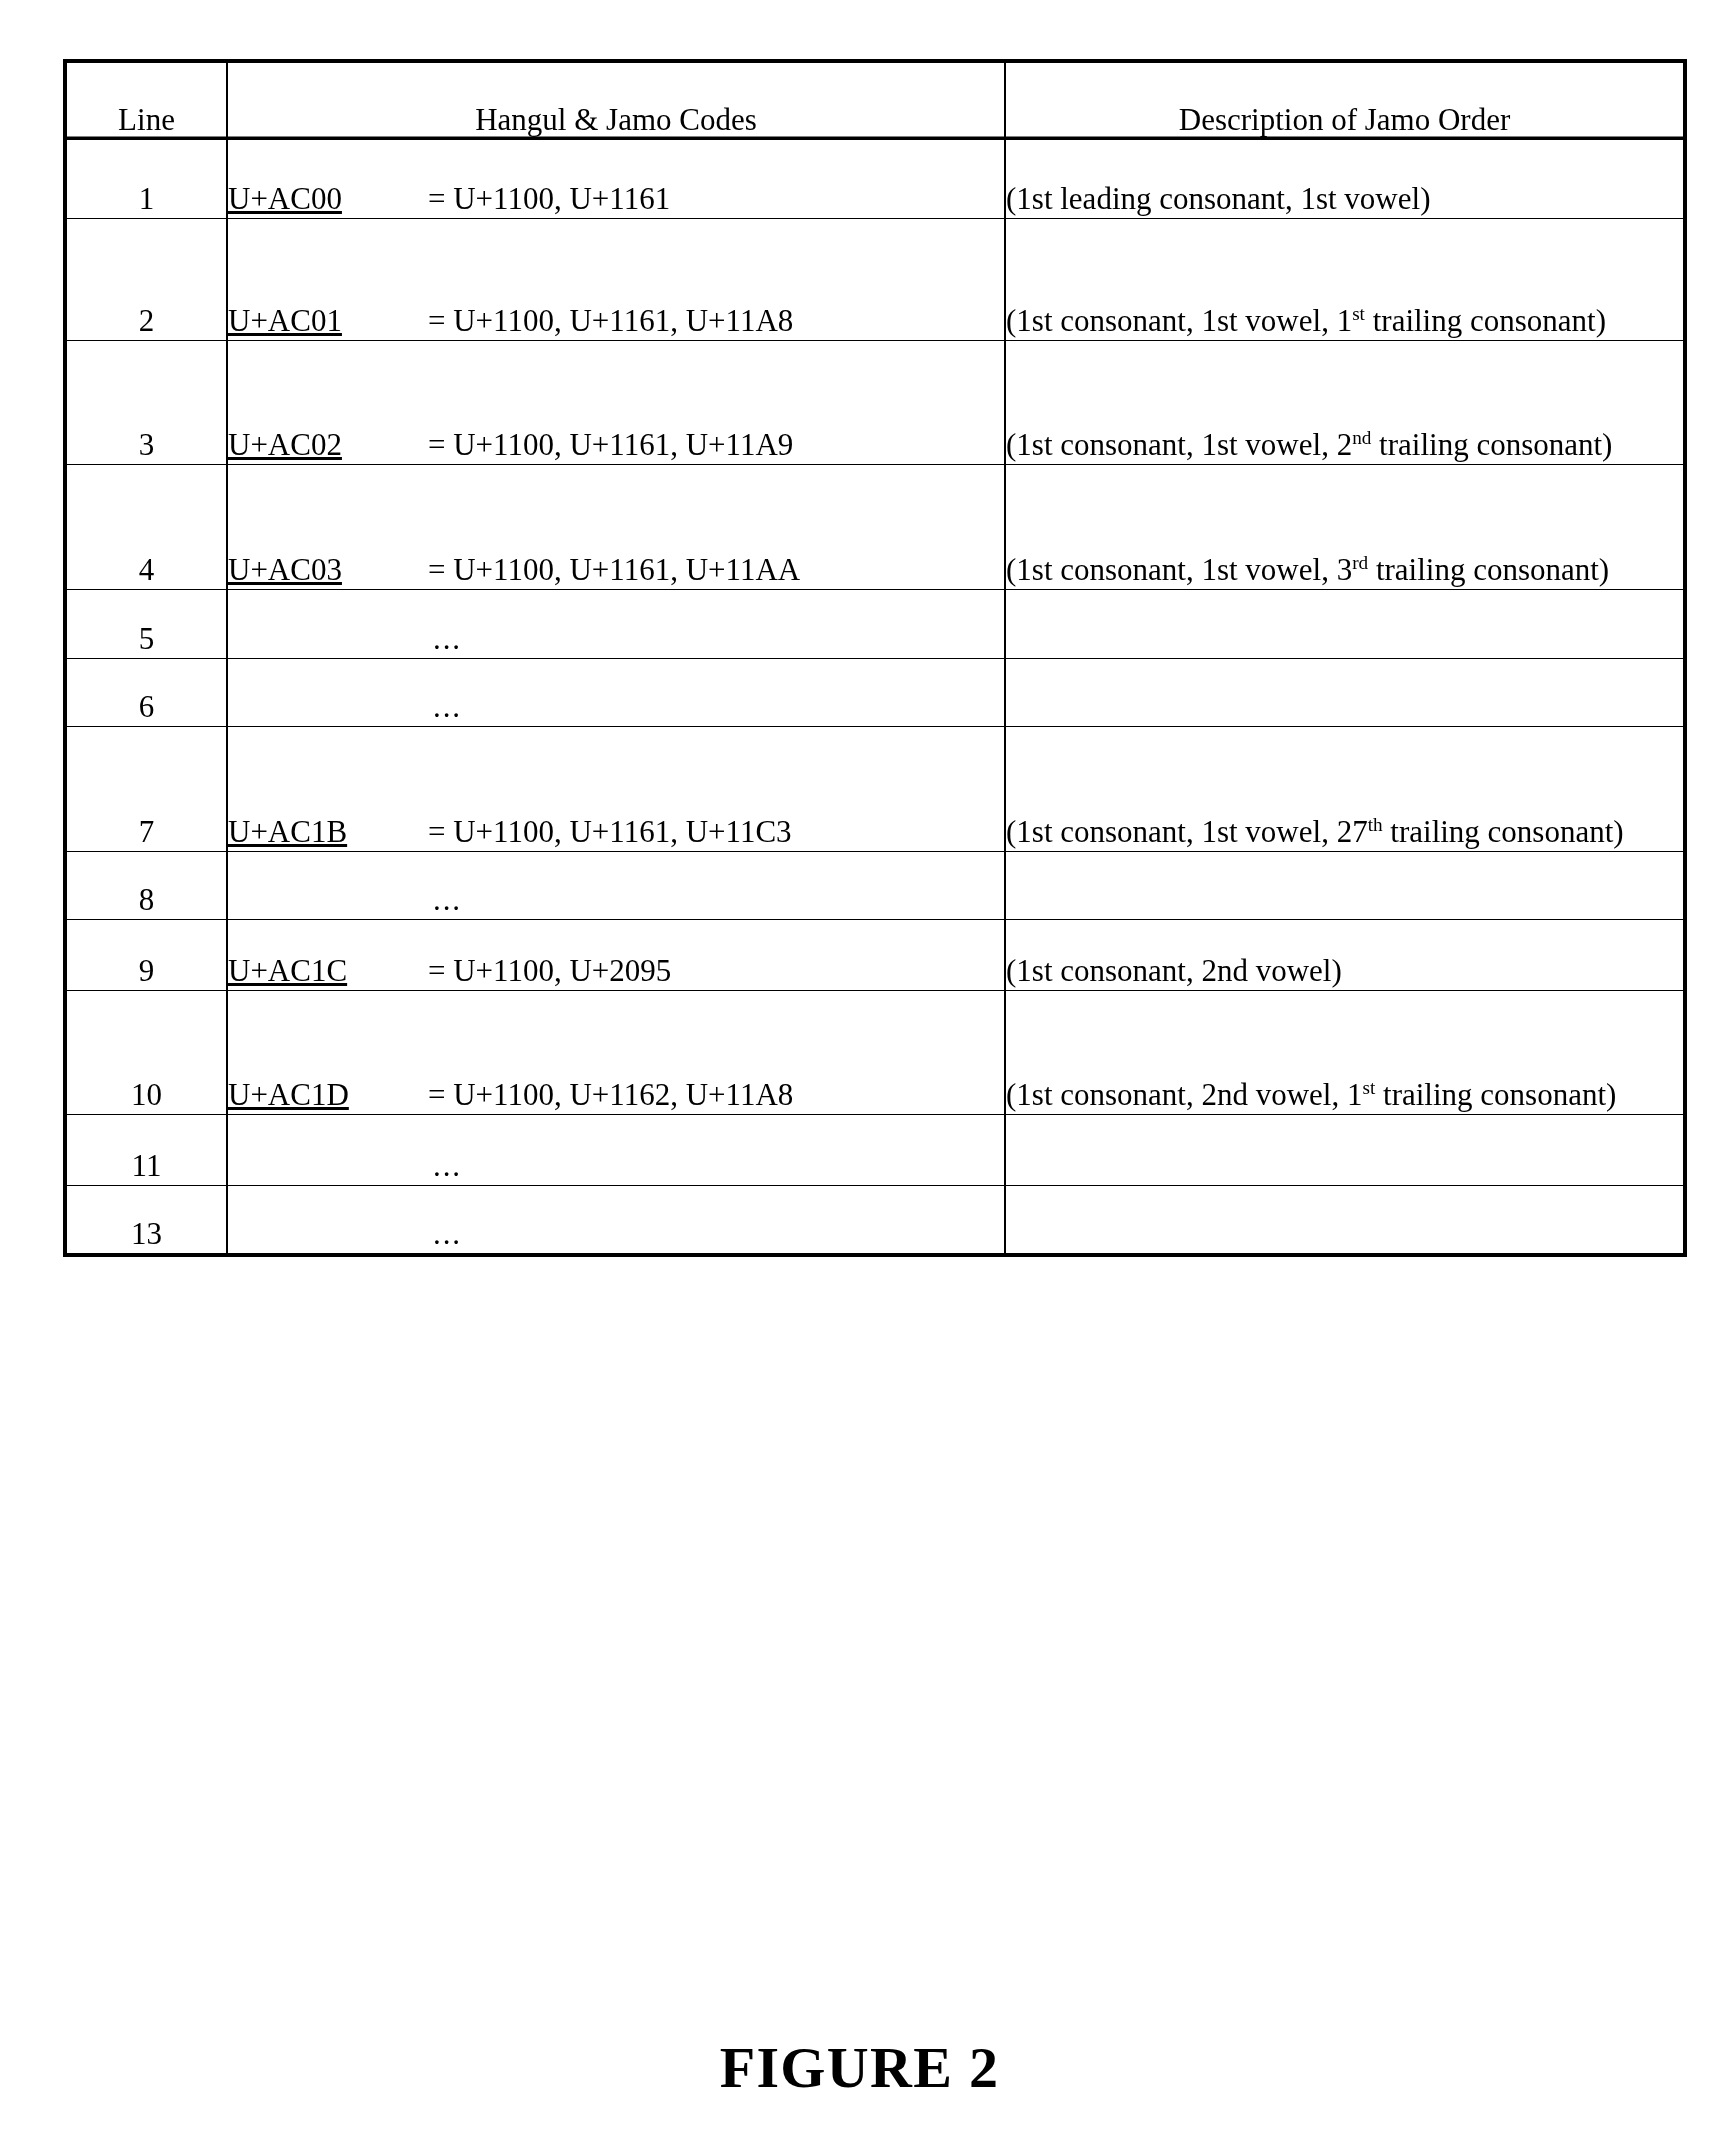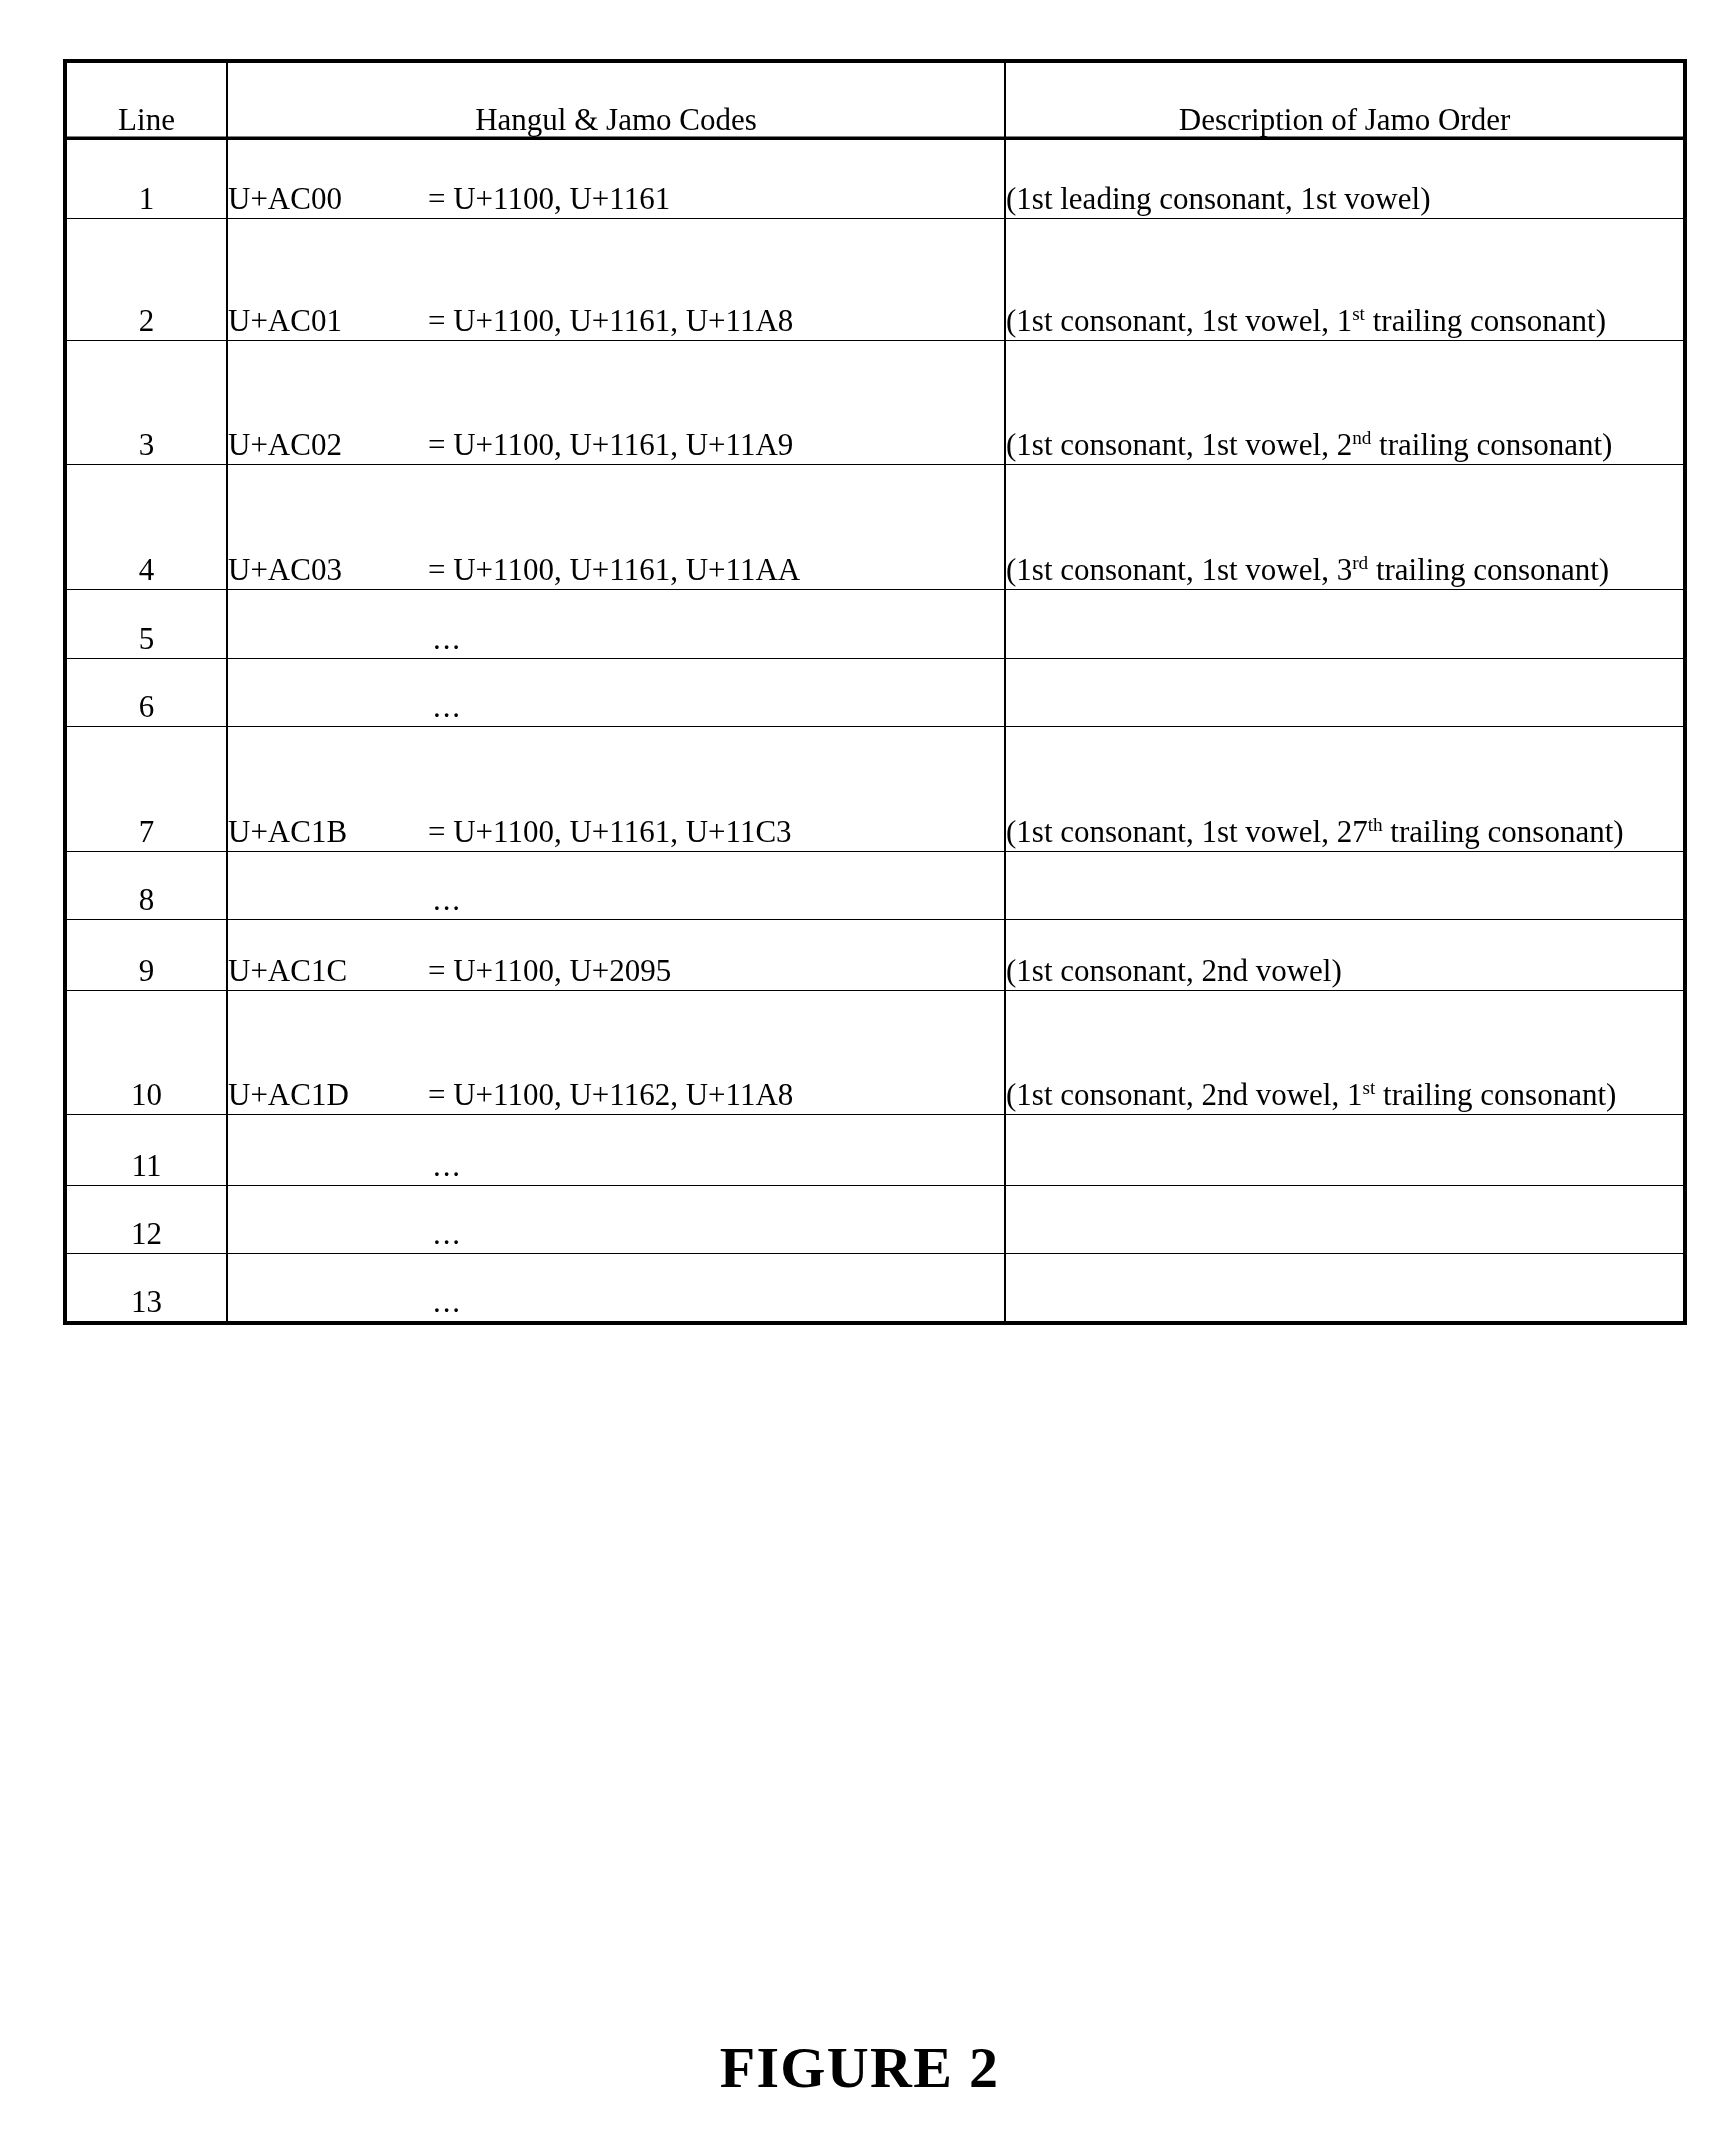--- a/index.html
+++ b/index.html
@@ -77,20 +77,21 @@
 
   
   td.codes {
     padding-left: 14px;
     padding-bottom: 10.3px;
     white-space: nowrap;
   }
   .code-pt {
     display: inline-block;
     width: 200px;
+    text-decoration: underline;
   }
   .code-eq {
     display: inline-block;
     margin-top: 26px;
   }
   td.codes.ellipsis-cell {
     padding-left: 0;
     text-align: left;
   }
   .ellipsis {
@@ -210,25 +211,20 @@
         <tr class="r10">
           <td class="line-no">10</td>
           <td class="codes"><span class="code-pt">U+AC1D</span><span class="code-eq">= U+1100, U+1162, U+11A8</span></td>
           <td class="desc"><span>(1st consonant, 2nd vowel, 1</span><sup>st</sup><span> trailing consonant)</span></td>
         </tr>
         <tr class="r11">
           <td class="line-no">11</td>
           <td class="codes ellipsis-cell"><span class="ellipsis">...</span></td>
           <td class="desc"></td>
         </tr>
-        <tr class="r12">
-          <td class="line-no">12</td>
-          <td class="codes ellipsis-cell"><span class="ellipsis">...</span></td>
-          <td class="desc"></td>
-        </tr>
         <tr class="r13">
           <td class="line-no">13</td>
           <td class="codes ellipsis-cell"><span class="ellipsis">...</span></td>
           <td class="desc"></td>
         </tr>
       </tbody>
   </table>
 
   <div id="figure-caption">FIGURE 2</div>
 

